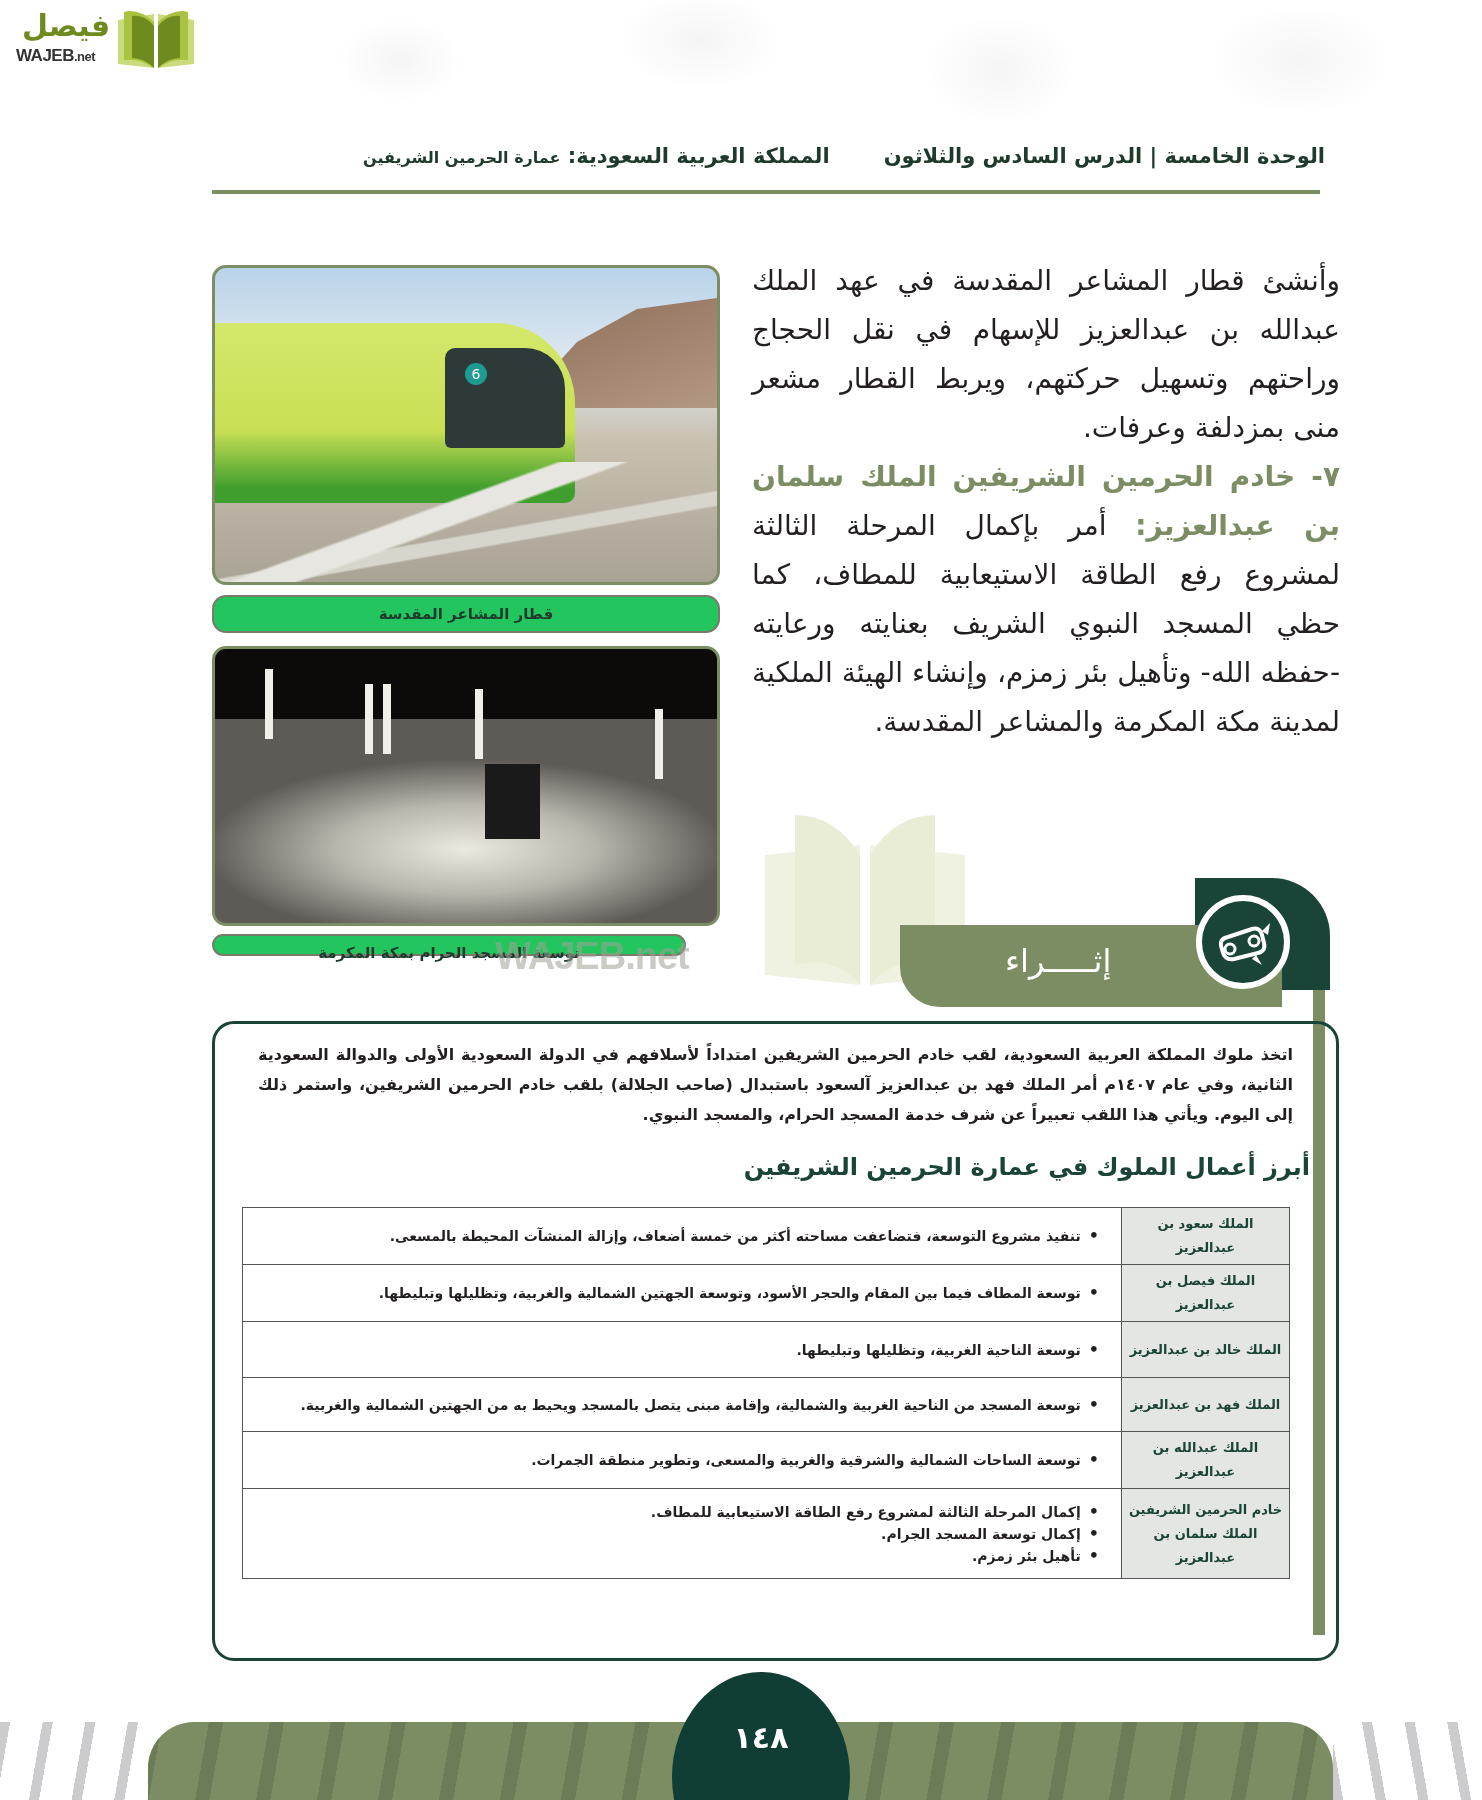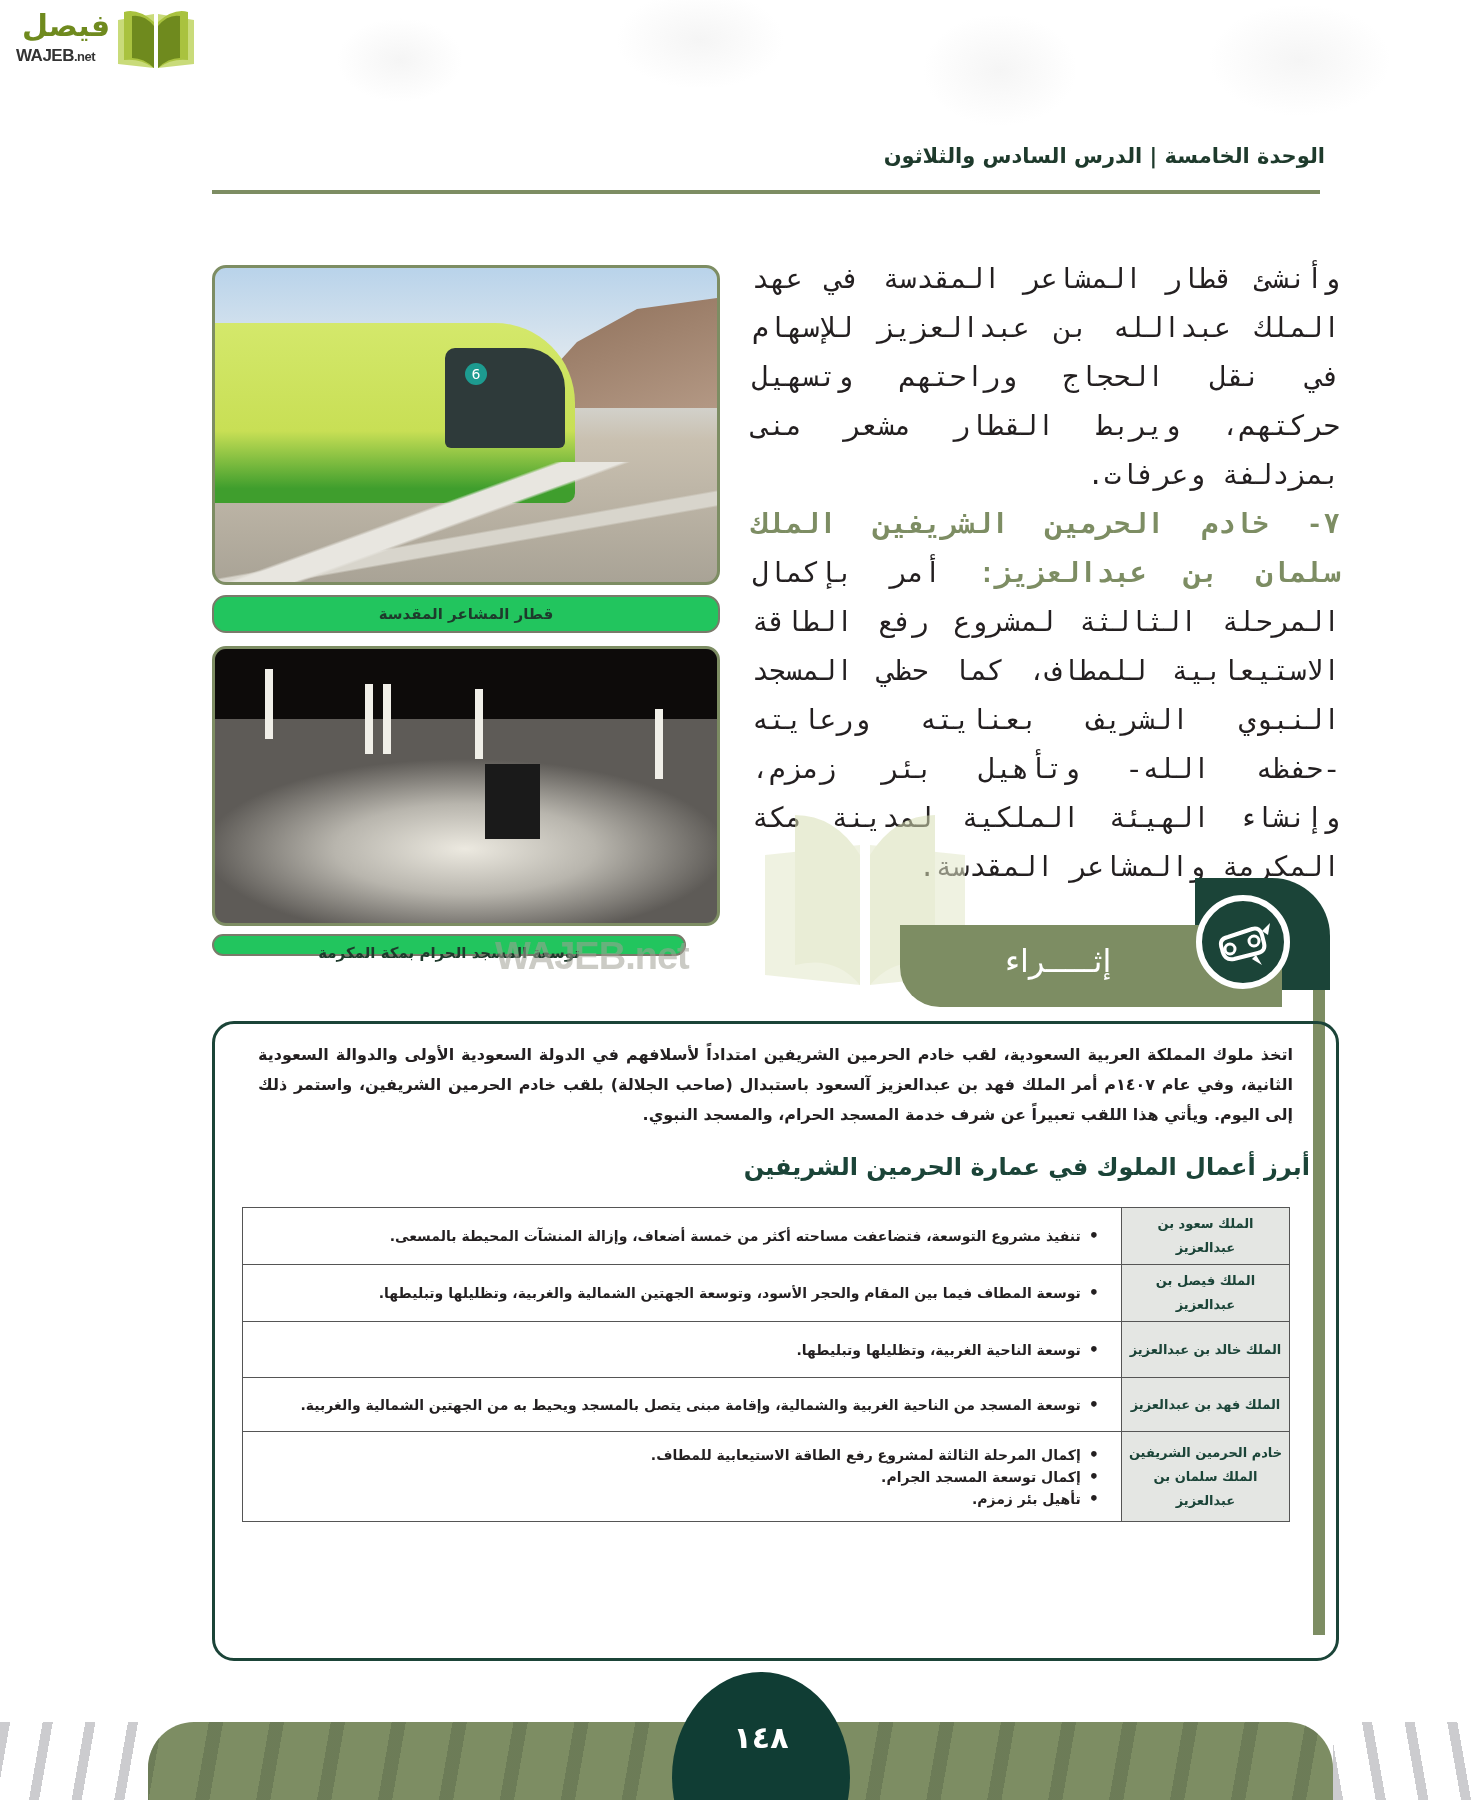--- a/index.html
+++ b/index.html
@@ -24,21 +24,21 @@
     
     .header { position: absolute; left: 210px; top: 138px; width: 1115px; height: 36px; direction: rtl; display: flex; align-items: center; gap: 54px; }
     .header-unit { font-family: "DejaVu Sans", sans-serif; font-weight: bold; font-size: 21px; color: #1e3a2c; }
     .header-topic { font-family: "DejaVu Sans", sans-serif; font-weight: bold; font-size: 21px; color: #1e3a2c; }
     .header-topic .sub { font-size: 16px; }
     .header-rule { position: absolute; left: 212px; top: 190px; width: 1108px; height: 4px; background: #7d8d63; }
 
     
     .body-text { position: absolute; left: 752px; top: 256px; width: 588px; direction: rtl; text-align: justify; text-align-last: right;
       font-family: "DejaVu Sans", sans-serif; font-size: 28px; line-height: 49px; color: #231f20; }
-    .body-text p { margin: 0; font-family: Liberation Mono, monospace; }
+    .body-text p { margin: 0; }
     .hl { color: #7d8d63; font-weight: bold; }
 
     
     .photo { position: absolute; border: 3px solid #7d8d63; border-radius: 14px; overflow: hidden; }
     .photo-train { left: 212px; top: 265px; width: 508px; height: 320px;
       background: linear-gradient(180deg, #b9d3ea 0%, #dfe8ef 30%, #c9c0b0 55%, #a9a396 100%); }
     .photo-train .mountain { position: absolute; right: 0; top: 30px; width: 200px; height: 110px; background: linear-gradient(160deg, #8d6e58, #b39884); clip-path: polygon(0 100%, 30% 40%, 60% 10%, 100% 0, 100% 100%); }
     .photo-train .train-body { position: absolute; left: 0; top: 55px; width: 360px; height: 180px; background: linear-gradient(180deg, #d4e86b 0%, #c8df55 60%, #3f9e2d 92%); border-radius: 0 80px 10px 0; }
     .photo-train .train-window { position: absolute; left: 230px; top: 80px; width: 120px; height: 100px; background: #2e3a3a; border-radius: 10px 40px 6px 6px; }
     .photo-train .badge6 { position: absolute; left: 250px; top: 95px; width: 22px; height: 22px; border-radius: 50%; background: #1d9b90; color: #fff; font-size: 14px; text-align: center; line-height: 22px; }
@@ -106,20 +106,21 @@
     <path d="M10 4 Q24 0 40 14 L40 60 Q26 50 10 52 Z" fill="#a9c23f"></path>
     <path d="M18 8 Q30 6 40 18 L40 60 Q30 50 18 50 Z" fill="#6f8a1e"></path>
     <path d="M80 12 L44 6 L44 60 L80 56 Z" fill="#c9db7a"></path>
     <path d="M74 4 Q60 0 44 14 L44 60 Q58 50 74 52 Z" fill="#a9c23f"></path>
     <path d="M66 8 Q54 6 44 18 L44 60 Q54 50 66 50 Z" fill="#6f8a1e"></path>
   </svg>
 </div>
 
 <div class="header">
   <span class="header-unit">الوحدة الخامسة | الدرس السادس والثلاثون</span>
+  <span class="header-topic"><span>المملكة العربية السعودية: </span><span class="sub">عمارة الحرمين الشريفين</span></span>
 </div>
 <div class="header-rule"></div>
 
 <div class="body-text">
   <p>وأنشئ قطار المشاعر المقدسة في عهد الملك عبدالله بن عبدالعزيز للإسهام في نقل الحجاج وراحتهم وتسهيل حركتهم، ويربط القطار مشعر منى بمزدلفة وعرفات.</p>
   <p><span class="hl">٧- خادم الحرمين الشريفين الملك سلمان بن عبدالعزيز:</span><span> أمر بإكمال المرحلة الثالثة لمشروع رفع الطاقة الاستيعابية للمطاف، كما حظي المسجد النبوي الشريف بعنايته ورعايته -حفظه الله- وتأهيل بئر زمزم، وإنشاء الهيئة الملكية لمدينة مكة المكرمة والمشاعر المقدسة.</span></p>
 </div>
 
 <div class="photo photo-train">
   <div class="mountain"></div>
@@ -194,20 +195,28 @@
         </td>
     </tr>
     <tr style="height:54px">
       <td class="king">الملك فهد بن عبدالعزيز</td>
       <td class="works-cell">
           <ul>
             <li>توسعة المسجد من الناحية الغربية والشمالية، وإقامة مبنى يتصل بالمسجد ويحيط به من الجهتين الشمالية والغربية.</li>
           </ul>
         </td>
     </tr>
+    <tr style="height:56px">
+      <td class="king">الملك عبدالله بن عبدالعزيز</td>
+      <td class="works-cell">
+          <ul>
+            <li>توسعة الساحات الشمالية والشرقية والغربية والمسعى، وتطوير منطقة الجمرات.</li>
+          </ul>
+        </td>
+    </tr>
     <tr style="height:90px">
       <td class="king">خادم الحرمين الشريفين الملك سلمان بن عبدالعزيز</td>
       <td class="works-cell">
           <ul>
         <li>إكمال المرحلة الثالثة لمشروع رفع الطاقة الاستيعابية للمطاف.</li>
         <li>إكمال توسعة المسجد الجرام.</li>
         <li>تأهيل بئر زمزم.</li>
       </ul>
         </td>
     </tr>

